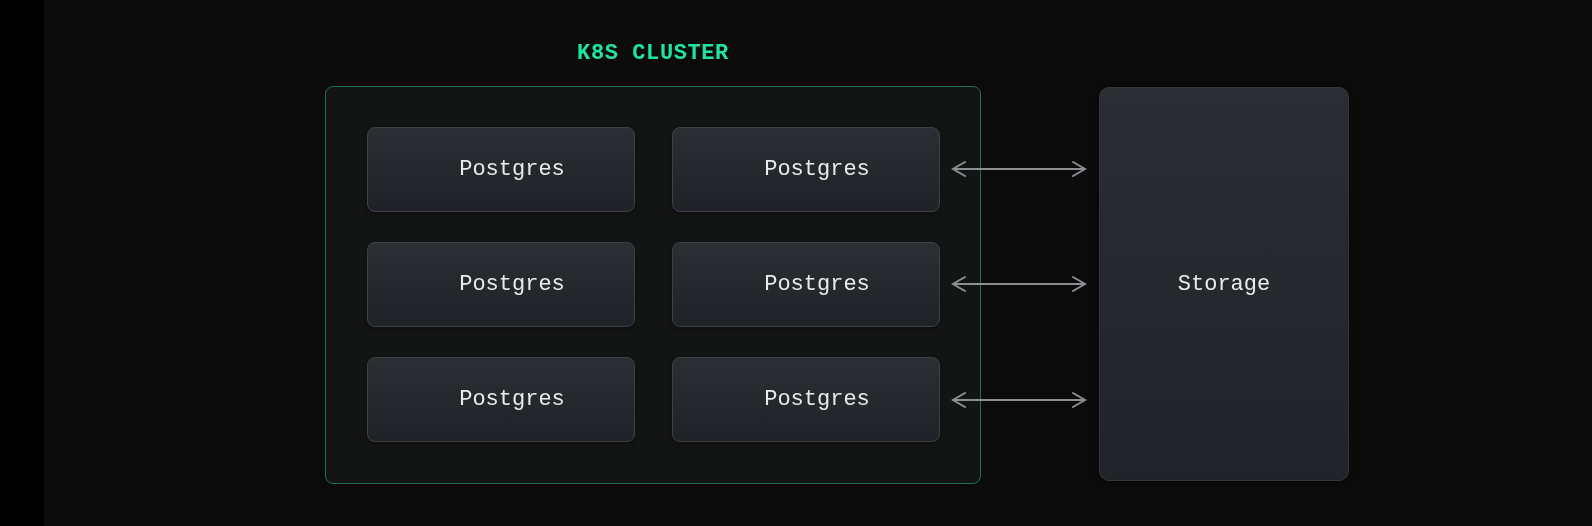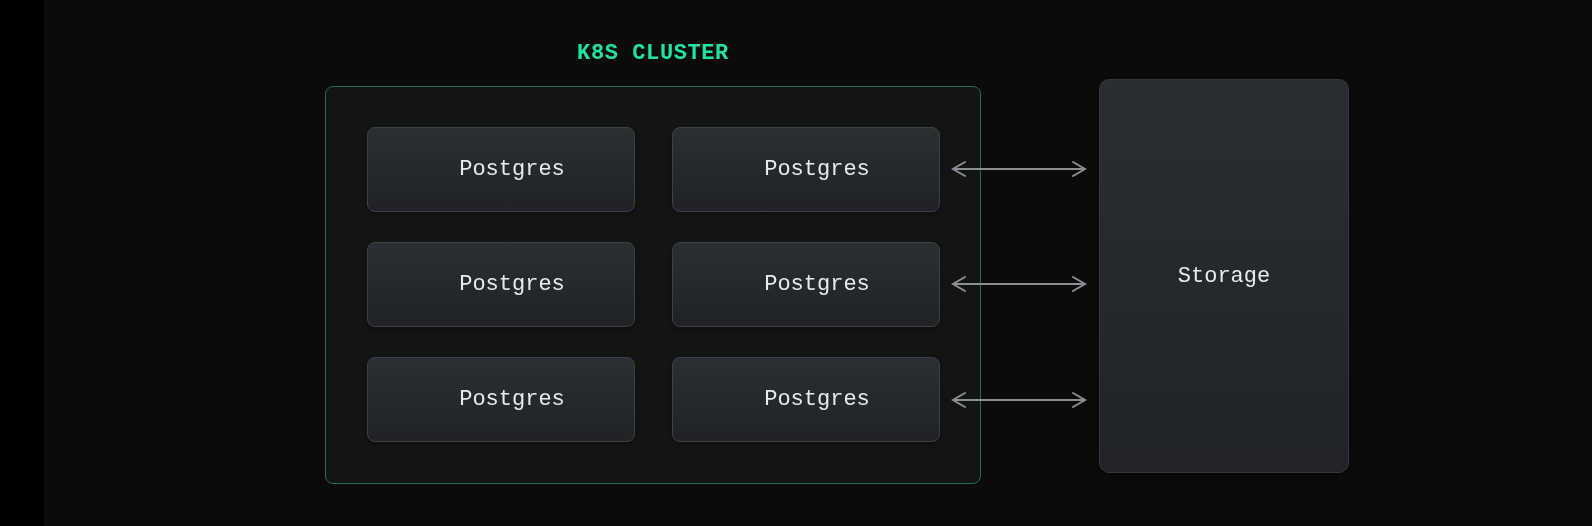--- a/index.html
+++ b/index.html
@@ -64,21 +64,21 @@
     left: 905px;
     width: 140px;
     height: 24px;
   }
   .arrow0 { top: 157px; }
   .arrow1 { top: 272px; }
   .arrow2 { top: 388px; }
   .storage-box {
     position: absolute;
     left: 1055px;
-    top: 79px;
+    top: 87px;
     width: 250px;
     height: 394px;
     box-sizing: border-box;
     background: linear-gradient(180deg, #2a2d31 0%, #212328 100%);
     border: 1px solid #33363b;
     border-radius: 10px;
     display: flex;
     align-items: center;
     justify-content: center;
     color: #e9eaec;

